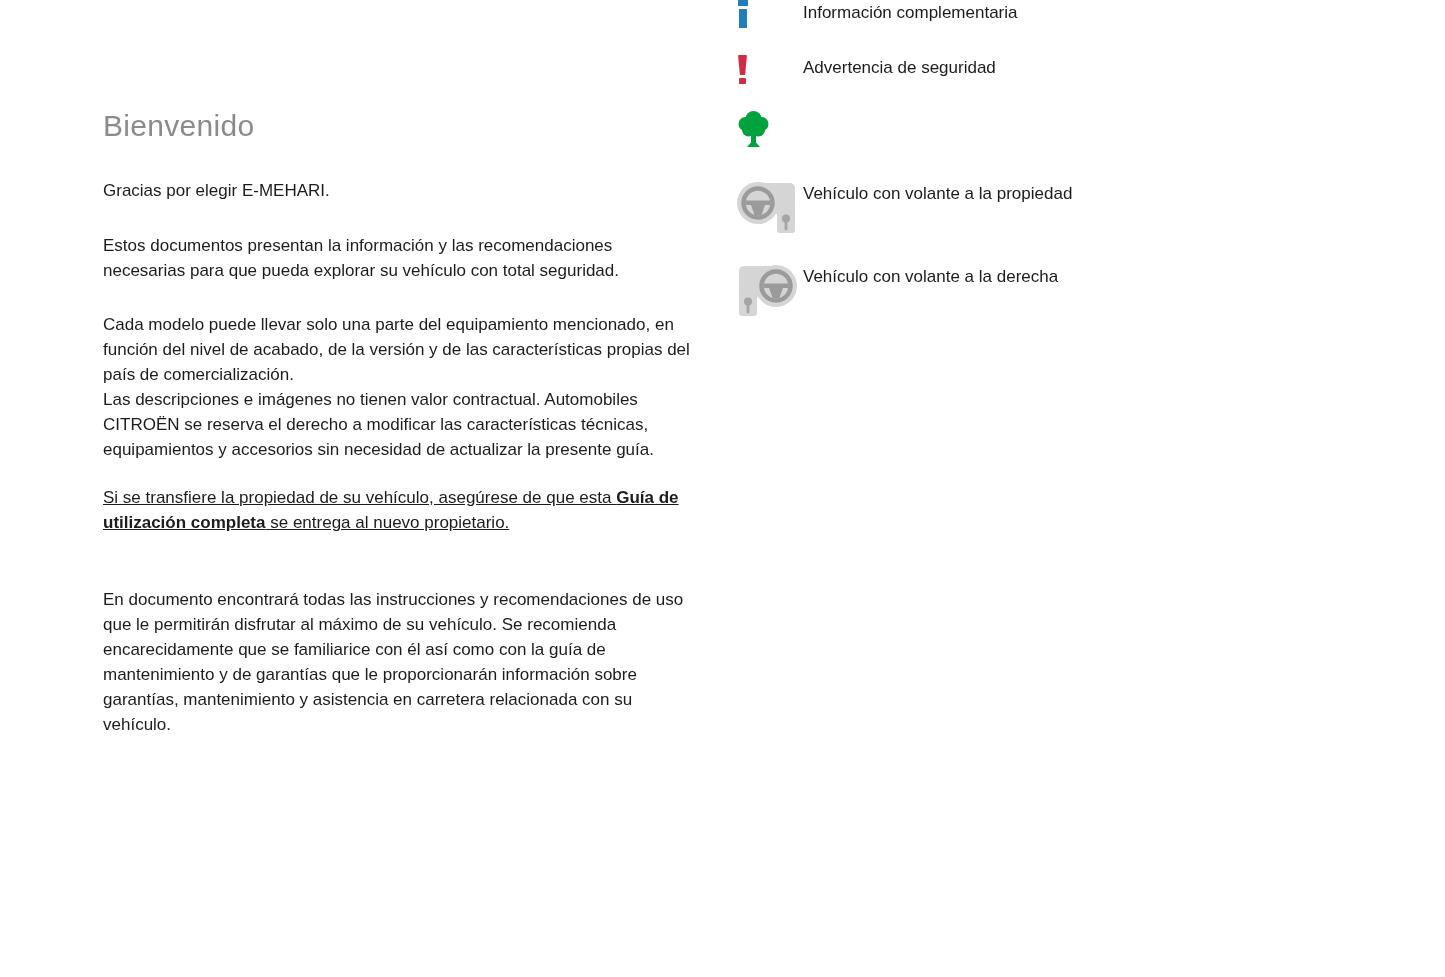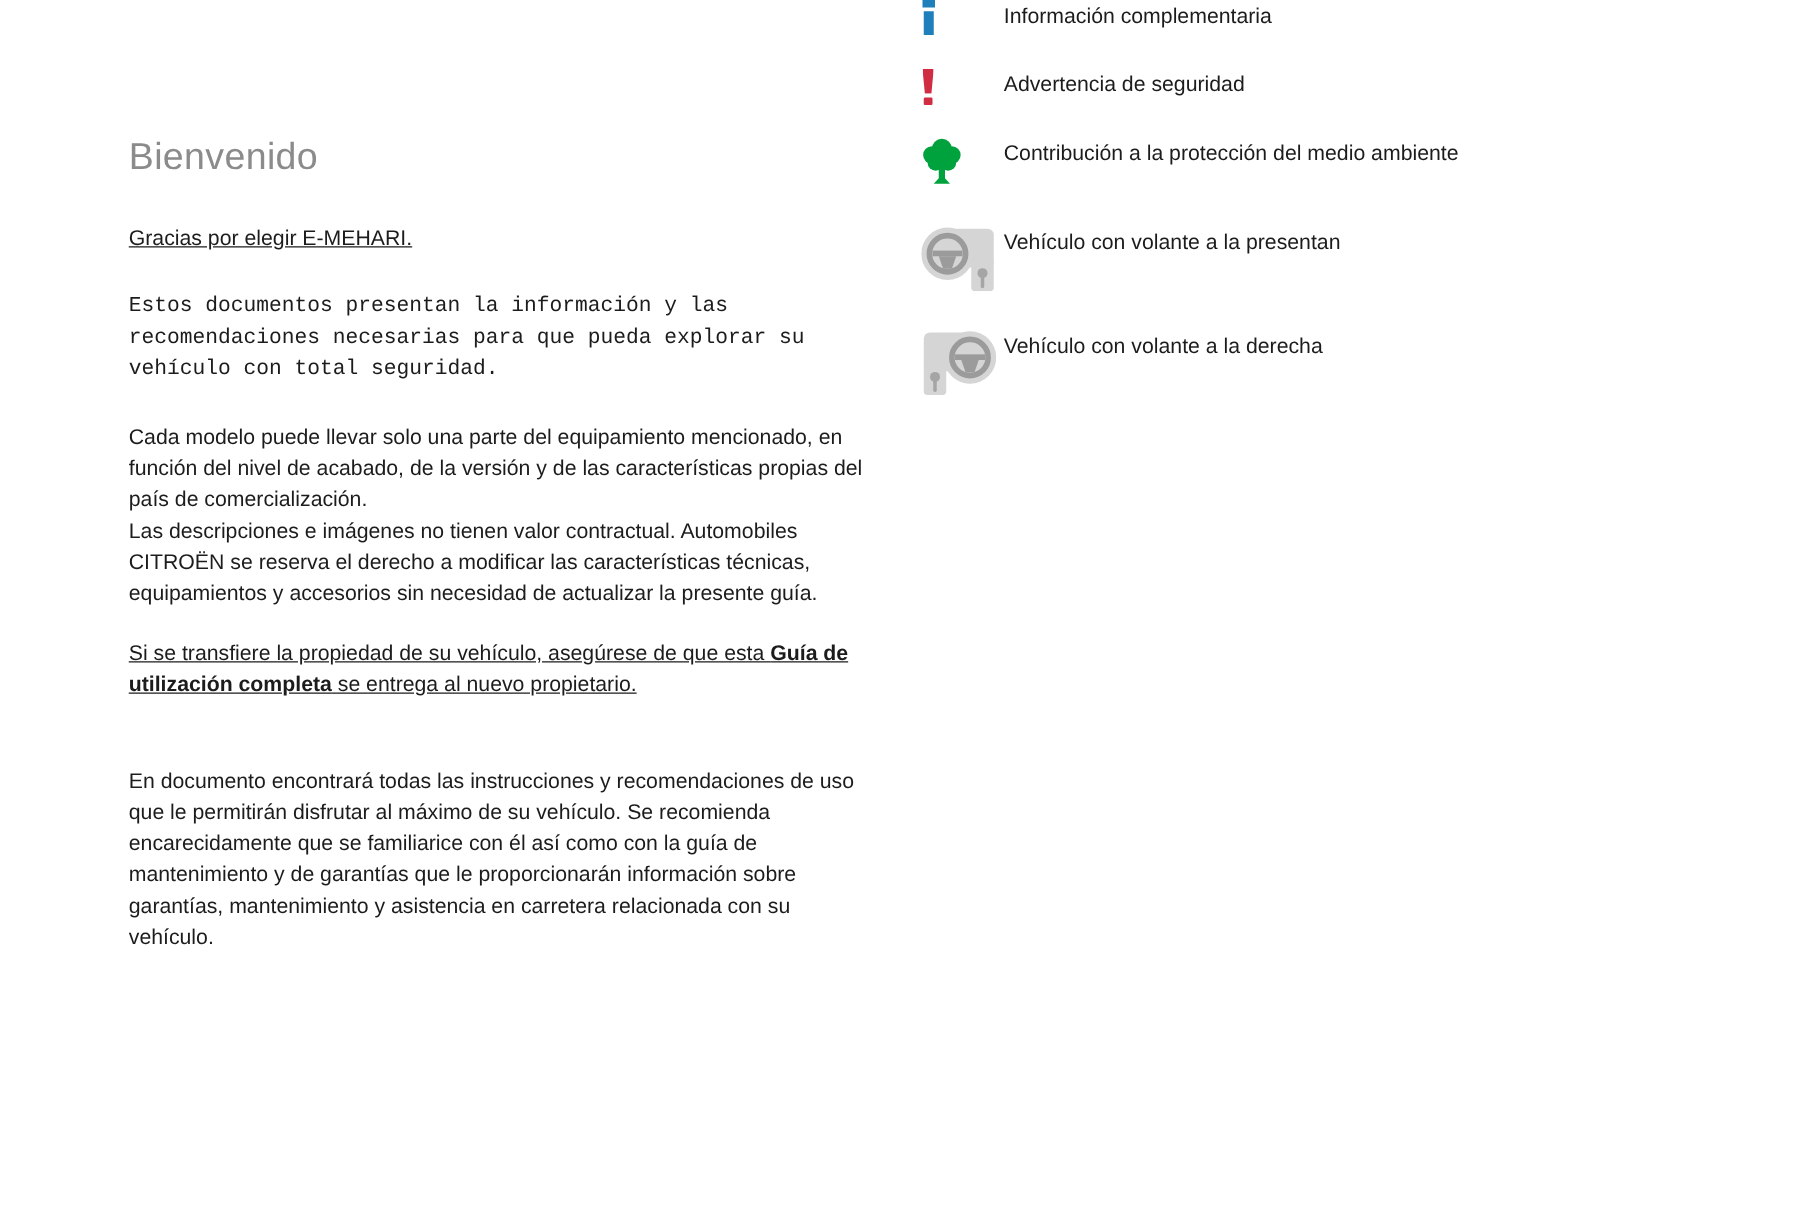--- a/index.html
+++ b/index.html
@@ -23,22 +23,22 @@
     font-weight: 400;
     color: #8b8b8b;
     letter-spacing: 0.3px;
   }
   .para {
     margin: 0;
     font-size: 17px;
     line-height: 25px;
     color: #1c1c1c;
   }
-  .p1 { margin-bottom: 30px; text-decoration: underline; }
-  .p2 { margin-bottom: 29px; font-family: Liberation Mono, monospace; }
+  .p1 { margin-bottom: 30px; }
+  .p2 { margin-bottom: 29px; }
   .p3 { }
   .p4 { margin-bottom: 23px; }
   .p5 { margin-bottom: 52px; text-decoration: underline; }
   .bold-inline { font-weight: 700; }
 
   .legend-title {
     margin: 111px 0 41px 0;
     font-size: 17px;
     line-height: 25px;
     color: #1c1c1c;
@@ -115,39 +115,38 @@
           <g fill="#00a23e">
             <circle cx="15.5" cy="9" r="8"></circle>
             <circle cx="7.5" cy="14" r="7"></circle>
             <circle cx="23.5" cy="14" r="7"></circle>
             <circle cx="10.5" cy="20" r="6.5"></circle>
             <circle cx="20.5" cy="20" r="6.5"></circle>
             <path d="M13,19 h5 v13.5 l4,4.5 h-13 l4,-4.5 z"></path>
           </g>
         </svg>
       </div>
-      <div class="legend-label">Contribución a la protección del medio ambiente</div>
     </div>
 
     <div class="legend-row r4">
       <div class="legend-icon-cell">
         <svg class="steer-svg" width="60" height="52" viewBox="0 0 60 52">
           <g fill="#d5d5d5">
             <circle cx="21" cy="22" r="21"></circle>
             <rect x="21" y="2" width="37" height="31" rx="5"></rect>
             <rect x="40" y="26" width="18" height="26" rx="3"></rect>
           </g>
           <circle cx="21" cy="22" r="14.5" fill="none" stroke="#9b9b9b" stroke-width="4.5"></circle>
           <rect x="9" y="19.5" width="24" height="4.5" fill="#9b9b9b"></rect>
           <path d="M14,24 h14 l-3.5,10 h-7 z" fill="#9b9b9b"></path>
           <circle cx="49" cy="37.5" r="4" fill="#a5a5a5"></circle>
           <rect x="47.6" y="39.5" width="2.8" height="10" rx="1.4" fill="#a5a5a5"></rect>
         </svg>
       </div>
-      <div class="legend-label">Vehículo con volante a la presentan</div>
+      <div class="legend-label">Vehículo con volante a la propiedad</div>
     </div>
 
     <div class="legend-row r5">
       <div class="legend-icon-cell">
         <svg class="steer-svg mirrored" width="60" height="52" viewBox="0 0 60 52">
           <g fill="#d5d5d5">
             <circle cx="21" cy="22" r="21"></circle>
             <rect x="21" y="2" width="37" height="31" rx="5"></rect>
             <rect x="40" y="26" width="18" height="26" rx="3"></rect>
           </g>

